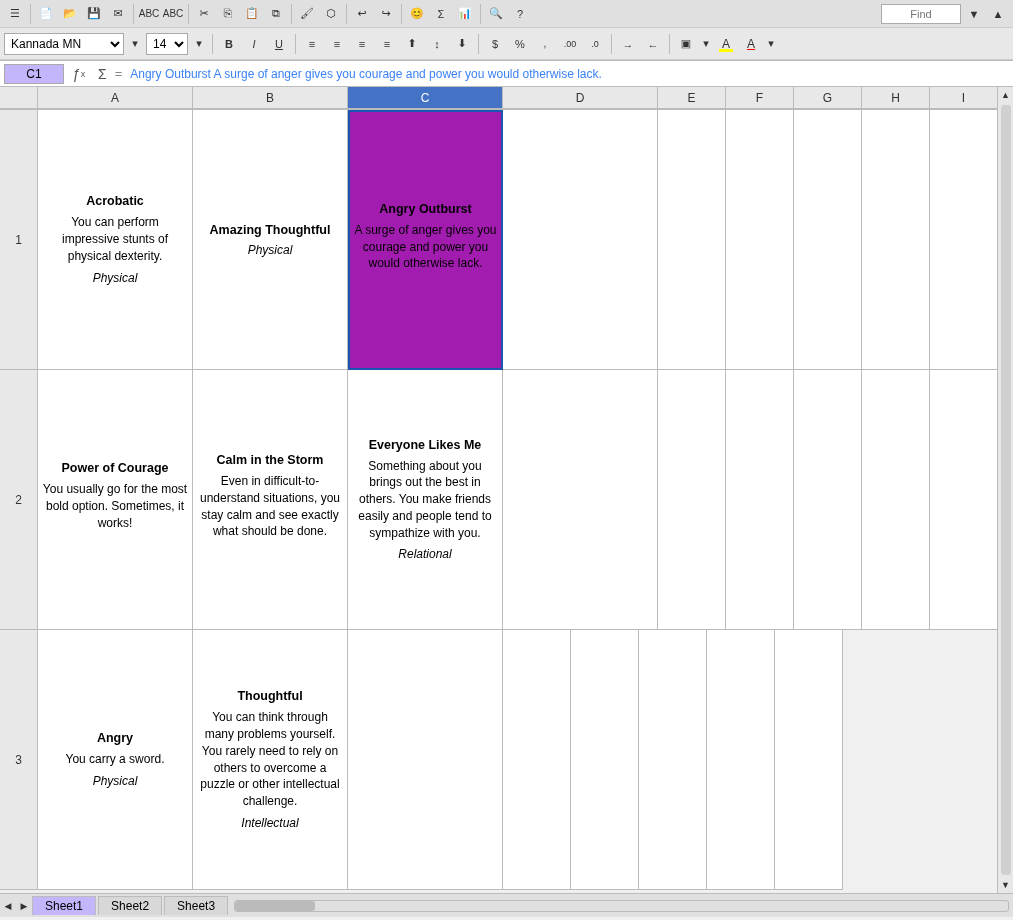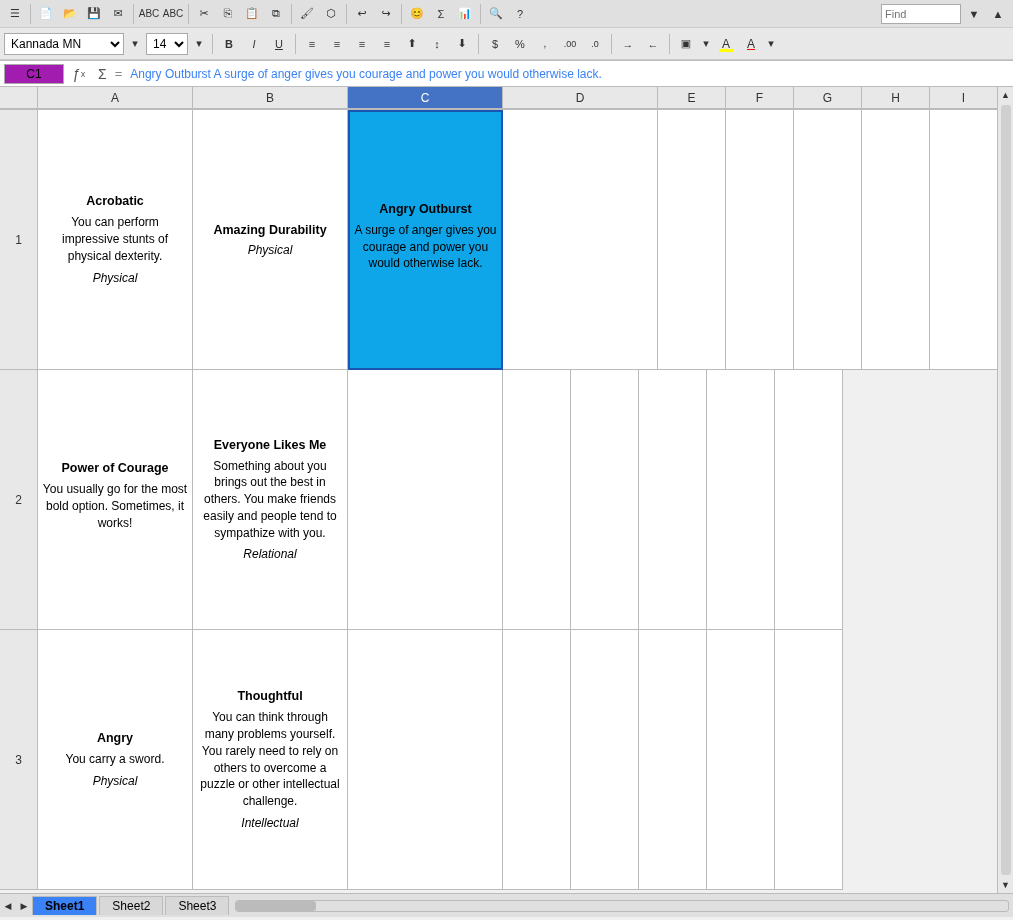--- a/index.html
+++ b/index.html
@@ -10,37 +10,37 @@
     .toolbar-row1 { display: flex; align-items: center; padding: 2px 4px; gap: 2px; height: 28px; background: #e0e0e0; border-bottom: 1px solid #ccc; }
     .toolbar-row2 { display: flex; align-items: center; padding: 2px 4px; gap: 3px; height: 32px; border-bottom: 1px solid #ccc; }
     .formula-bar { display: flex; align-items: center; height: 26px; border-bottom: 1px solid #bbb; background: #fff; padding: 0 4px; gap: 4px; }
 
     .tb-btn { display: inline-flex; align-items: center; justify-content: center; width: 22px; height: 22px; background: transparent; border: 1px solid transparent; cursor: pointer; font-size: 11px; border-radius: 2px; color: #333; }
     .tb-separator { width: 1px; height: 20px; background: #bbb; margin: 0 2px; }
 
     .font-select { width: 120px; height: 22px; font-size: 12px; border: 1px solid #aaa; background: #fff; padding: 0 2px; }
     .font-size-select { width: 42px; height: 22px; font-size: 12px; border: 1px solid #aaa; background: #fff; padding: 0 2px; }
 
-    .cell-ref-box { width: 60px; height: 20px; border: 1px solid #aaa; text-align: center; font-size: 12px; background: #a21caf; }
+    .cell-ref-box { width: 60px; height: 20px; border: 1px solid #aaa; text-align: center; font-size: 12px; background: #c4b5fd; }
     .formula-eq { font-size: 14px; color: #555; padding: 0 4px; }
     .formula-text { flex: 1; font-size: 12px; color: #3b82f6; padding-left: 4px; }
     .col-headers { display: flex; background: #e8e8e8; border-bottom: 1px solid #bbb; }
 
     
     .corner-cell { width: 38px; min-width: 38px; height: 22px; background: #e8e8e8; border-right: 1px solid #bbb; border-bottom: 1px solid #bbb; }
     .col-header { height: 22px; background: #e8e8e8; border-right: 1px solid #bbb; border-bottom: 1px solid #bbb; text-align: center; line-height: 22px; font-size: 12px; color: #333; font-weight: normal; }
     .col-header.selected { background: #4472c4; color: #fff; }
 
     
     .row-num { width: 38px; min-width: 38px; background: #e8e8e8; border-right: 1px solid #bbb; border-bottom: 1px solid #bbb; text-align: center; font-size: 12px; color: #333; display: flex; align-items: center; justify-content: center; }
 
     
     .data-row { display: flex; }
     .data-cell { border-right: 1px solid #bbb; border-bottom: 1px solid #bbb; text-align: center; padding: 6px 4px; font-size: 12px; vertical-align: middle; background: #fff; display: flex; flex-direction: column; align-items: center; justify-content: center; }
-    .data-cell.selected-col { border: 2px solid #1a56b0; background: #0ea5e9; }
+    .data-cell.selected-col { border: 2px solid #1a56b0; background: #a21caf; }
 
     .cell-title { font-weight: bold; margin-bottom: 6px; font-size: 12.5px; }
     .cell-body { font-size: 12px; text-align: center; margin-bottom: 6px; line-height: 1.4; }
     .cell-type { font-size: 12px; text-align: center; font-style: italic; }
 
     
     .w-a { width: 155px; min-width: 155px; }
     .w-b { width: 155px; min-width: 155px; }
     .w-c { width: 155px; min-width: 155px; }
     .w-d { width: 155px; min-width: 155px; }
@@ -48,35 +48,35 @@
     .w-f { width: 68px; min-width: 68px; }
     .w-g { width: 68px; min-width: 68px; }
     .w-h { width: 68px; min-width: 68px; }
     .w-i { width: 68px; min-width: 68px; }
 
     
     .h-1 { height: 260px; min-height: 260px; }
     .h-2 { height: 260px; min-height: 260px; }
     .h-3 { height: 260px; min-height: 260px; }
     .sheet-tab { padding: 2px 12px; font-size: 12px; border: 1px solid #bbb; border-bottom: none; background: #fff; cursor: pointer; margin-right: 2px; }
-    .sheet-tab.active { background: #3b82f6; font-weight: bold; }
+    .sheet-tab.active { background: #c4b5fd; font-weight: normal; }
     .sheet-tab:not(.active) { background: #d8d8d8; }
 
     .scrollbar-v { width: 16px; background: #e8e8e8; border-left: 1px solid #bbb; display: flex; flex-direction: column; align-items: center; }
 
     .main-area { display: flex; flex-direction: column; height: calc(920px - 90px); }
     .spreadsheet-container { display: flex; flex: 1; overflow: hidden; }
     .spreadsheet-inner { flex: 1; overflow: hidden; }
 
     .bold { font-weight: bold; }
     .italic { font-style: italic; }
     .underline { text-decoration: underline; }
 
     .find-box { display: flex; align-items: center; gap: 2px; margin-left: auto; }
-    .find-input { width: 80px; height: 20px; border: 1px solid #aaa; font-size: 11px; padding: 2px 3px; }
+    .find-input { width: 80px; height: 20px; border: 1px solid #aaa; font-size: 11px; padding: 2px 3px; text-align: center; }
 
     .formula-bar-btn { width: 22px; height: 20px; background: transparent; border: none; cursor: pointer; font-size: 14px; color: #555; display: flex; align-items: center; justify-content: center; }
   </style>
 </head>
 <body>
 
 <div class="toolbar-area">
   <div class="toolbar-row1">
     <button class="tb-btn">☰</button>
     <div class="tb-separator"></div>
@@ -183,41 +183,46 @@
       </div>
 
       <div class="data-row h-1">
         <div class="row-num">1</div>
         <div class="data-cell w-a">
           <div class="cell-title">Acrobatic</div>
           <div class="cell-body">You can perform impressive stunts of physical dexterity.</div>
           <div class="cell-type">Physical</div>
         </div>
         <div class="data-cell w-b">
-          <div class="cell-title">Amazing Durability</div>
+          <div class="cell-title">Amazing Thoughtful</div>
           <div class="cell-type">Physical</div>
         </div>
         <div class="data-cell w-c selected-col">
           <div class="cell-title">Angry Outburst</div>
           <div class="cell-body">A surge of anger gives you courage and power you would otherwise lack.</div>
           <div class="cell-type"></div>
         </div>
         <div class="data-cell w-d"></div>
         <div class="data-cell w-e"></div>
         <div class="data-cell w-f"></div>
         <div class="data-cell w-g"></div>
         <div class="data-cell w-h"></div>
         <div class="data-cell w-i"></div>
       </div>
 
       <div class="data-row h-2">
         <div class="row-num">2</div>
         <div class="data-cell w-a">
           <div class="cell-title">Power of Courage</div>
           <div class="cell-body">You usually go for the most bold option. Sometimes, it works!</div>
+          <div class="cell-type"></div>
+        </div>
+        <div class="data-cell w-b">
+          <div class="cell-title">Calm in the Storm</div>
+          <div class="cell-body">Even in difficult-to-understand situations, you stay calm and see exactly what should be done.</div>
           <div class="cell-type"></div>
         </div>
         <div class="data-cell w-c">
           <div class="cell-title">Everyone Likes Me</div>
           <div class="cell-body">Something about you brings out the best in others. You make friends easily and people tend to sympathize with you.</div>
           <div class="cell-type">Relational</div>
         </div>
         <div class="data-cell w-d"></div>
         <div class="data-cell w-e"></div>
         <div class="data-cell w-f"></div>

